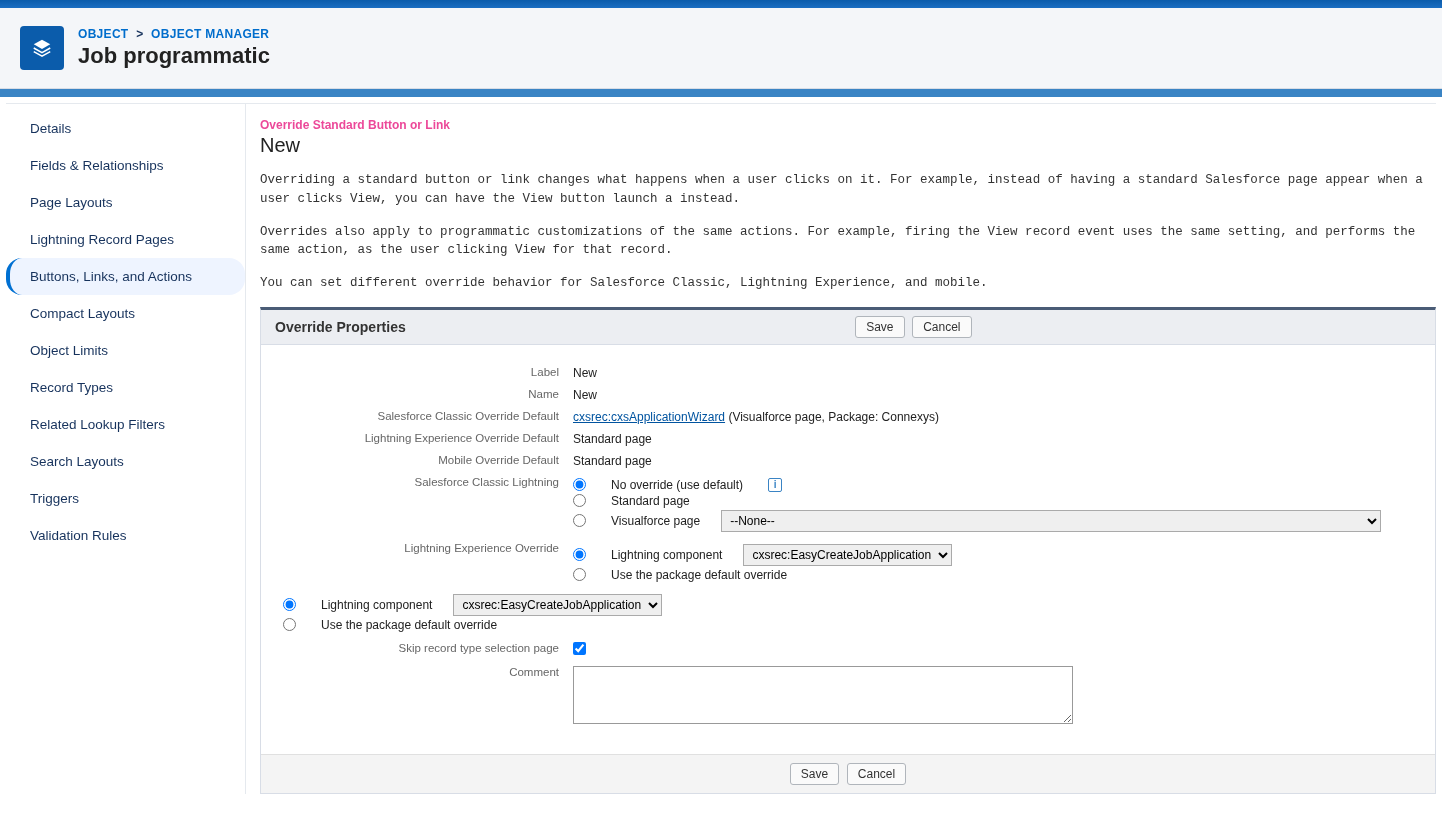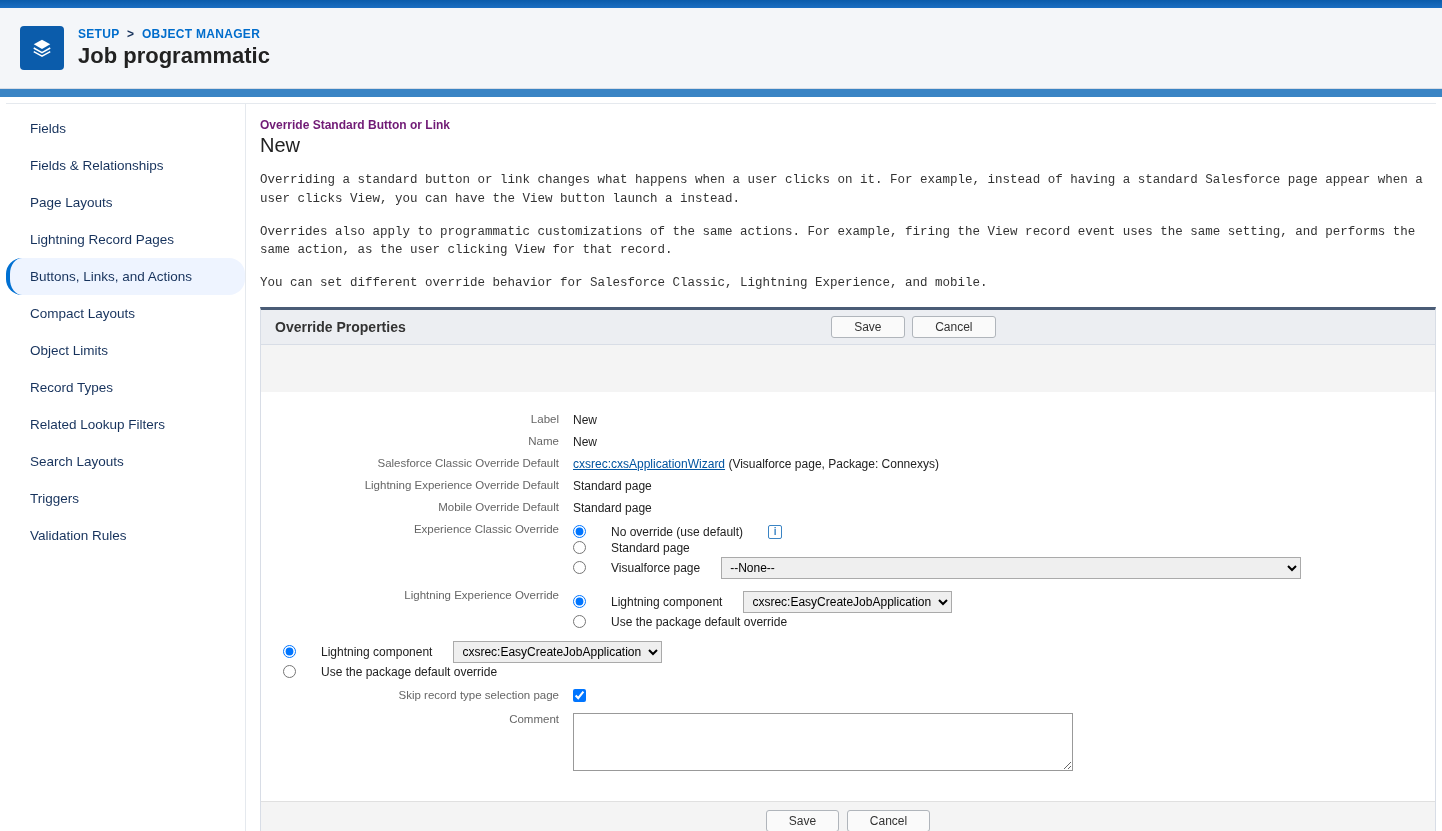--- a/index.html
+++ b/index.html
@@ -49,50 +49,50 @@
   .sidebar-item.active {
     background: #eef4ff;
     border-left: 4px solid #0070d2;
     padding-left: 20px;
     border-radius: 16px;
   }
   .main {
     flex: 1;
     padding: 14px 0 0 14px;
   }
-  .sub-heading { font-size: 12px; color: #701a75; font-weight: 600;}
+  .sub-heading { font-size: 12px; color: #ec4899; font-weight: 600;}
   .page-h1 { font-size: 20px; font-weight: 400; color: #222; margin: 2px 0 14px;}
   .intro p { font-size: 12.5px; color: #333; margin: 0 0 14px; line-height: 1.5; font-family: Liberation Mono, monospace;}
   .panel {
     border: 1px solid #d8dde6;
     border-top: 3px solid #4a5c76;
     background: #f4f4f4;
     margin-top: 6px;
   }
   .panel-hdr {
     display: flex; align-items: center;
     background: #eceef2;
     border-bottom: 1px solid #d8dde6;
     padding: 6px 14px;
     justify-content: space-between;
   }
   .panel-hdr h3 { font-size: 14px; font-weight: 700; color: #333; flex: 0 0 auto;}
   .hdr-actions { flex: 1; text-align: center;}
   .btn {
     display: inline-block;
-    padding: 3px 22px;
+    padding: 3px 10px;
     font-size: 12px;
     color: #333;
     background: #fafafa;
     border: 1px solid #b0b5bb;
     border-radius: 3px;
     cursor: pointer;
     margin: 0 2px;
   }
-  .panel-body { background: #fff; padding: 16px 22px 22px; margin-top: 47px;}
+  .panel-body { background: #fff; padding: 16px 22px 22px;}
   .form-row { display: flex; align-items: flex-start; margin: 2px 0;}
   .form-label {
     width: 290px;
     text-align: right;
     font-size: 11.5px;
     color: #666;
     padding: 3px 14px 3px 0;
   }
   .form-val { flex: 1; font-size: 12px; color: #222; padding: 3px 0;}
   .form-val a { color: #0154a0; text-decoration: underline;}
@@ -114,49 +114,49 @@
     border: 1px solid #999;
     font-size: 12px;
     resize: both;
   }
   .panel-ftr {
     text-align: center;
     padding: 8px 0;
     border-top: 1px solid #e0e0e0;
     background: #f4f4f4;
   }
-  .vf-select { width: 580px; }
+  .vf-select { width: 660px; }
 </style>
 </head>
 <body>
 
 <div class="topbar"></div>
 
 <div class="header">
   <div class="header-icon">
     <svg width="22" height="22" viewBox="0 0 24 24" fill="none">
       <path d="M12 3 L21 8 L12 13 L3 8 Z" fill="#fff"></path>
       <path d="M3 12 L12 17 L21 12" stroke="#fff" stroke-width="1.6" fill="none"></path>
       <path d="M3 16 L12 21 L21 16" stroke="#fff" stroke-width="1.6" fill="none"></path>
     </svg>
   </div>
   <div>
     <div class="breadcrumb">
-      <a href="#">SETUP</a>
+      <a href="#">OBJECT</a>
       <span class="sep">&gt;</span>
       <a href="#">OBJECT MANAGER</a>
     </div>
     <div class="page-title">Job programmatic</div>
   </div>
 </div>
 <div class="topborder2"></div>
 
 <div class="layout">
   <div class="sidebar">
-    <div class="sidebar-item">Fields</div>
+    <div class="sidebar-item">Details</div>
     <div class="sidebar-item">Fields &amp; Relationships</div>
     <div class="sidebar-item">Page Layouts</div>
     <div class="sidebar-item">Lightning Record Pages</div>
     <div class="sidebar-item active">Buttons, Links, and Actions</div>
     <div class="sidebar-item">Compact Layouts</div>
     <div class="sidebar-item">Object Limits</div>
     <div class="sidebar-item">Record Types</div>
     <div class="sidebar-item">Related Lookup Filters</div>
     <div class="sidebar-item">Search Layouts</div>
     <div class="sidebar-item">Triggers</div>
@@ -201,21 +201,21 @@
         <div class="form-row">
           <div class="form-label">Lightning Experience Override Default</div>
           <div class="form-val">Standard page</div>
         </div>
         <div class="form-row">
           <div class="form-label">Mobile Override Default</div>
           <div class="form-val">Standard page</div>
         </div>
 
         <div class="form-row">
-          <div class="form-label">Experience Classic Override</div>
+          <div class="form-label">Salesforce Classic Lightning</div>
           <div class="form-val">
             <div class="radio-row">
               <input type="radio" name="classic" checked="" style="">
               <span>No override (use default)</span>
               <span class="info-icon">i</span>
             </div>
             <div class="radio-row">
               <input type="radio" name="classic" style="">
               <span>Standard page</span>
             </div>

